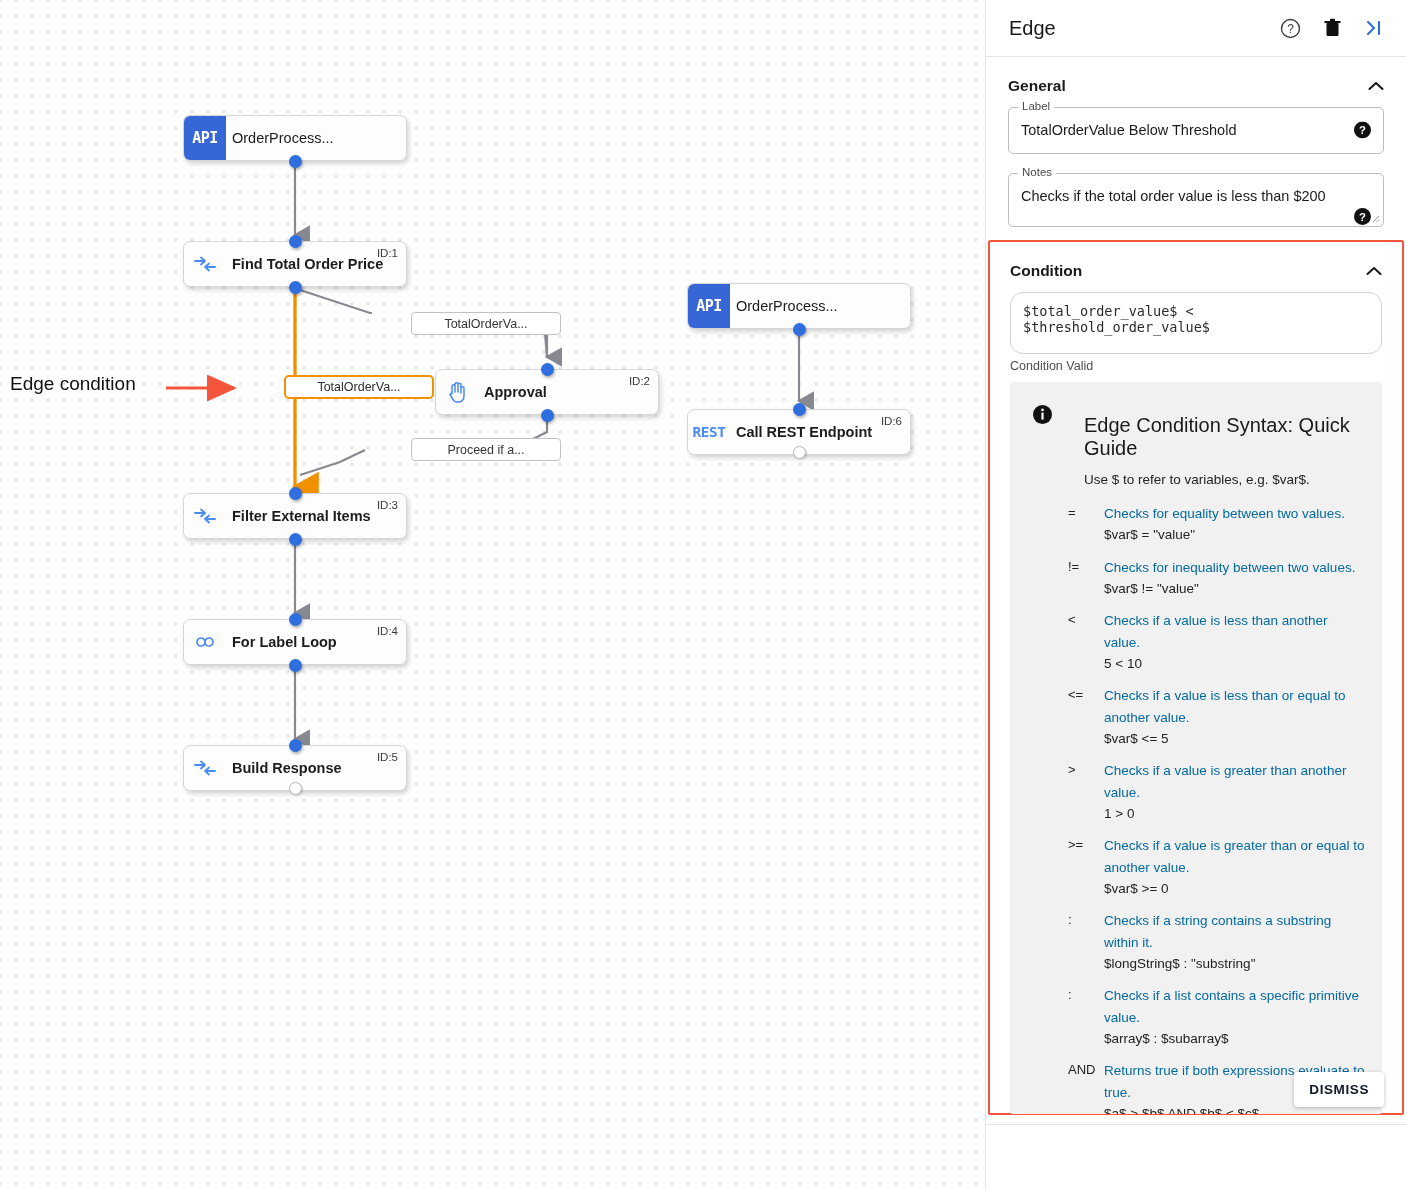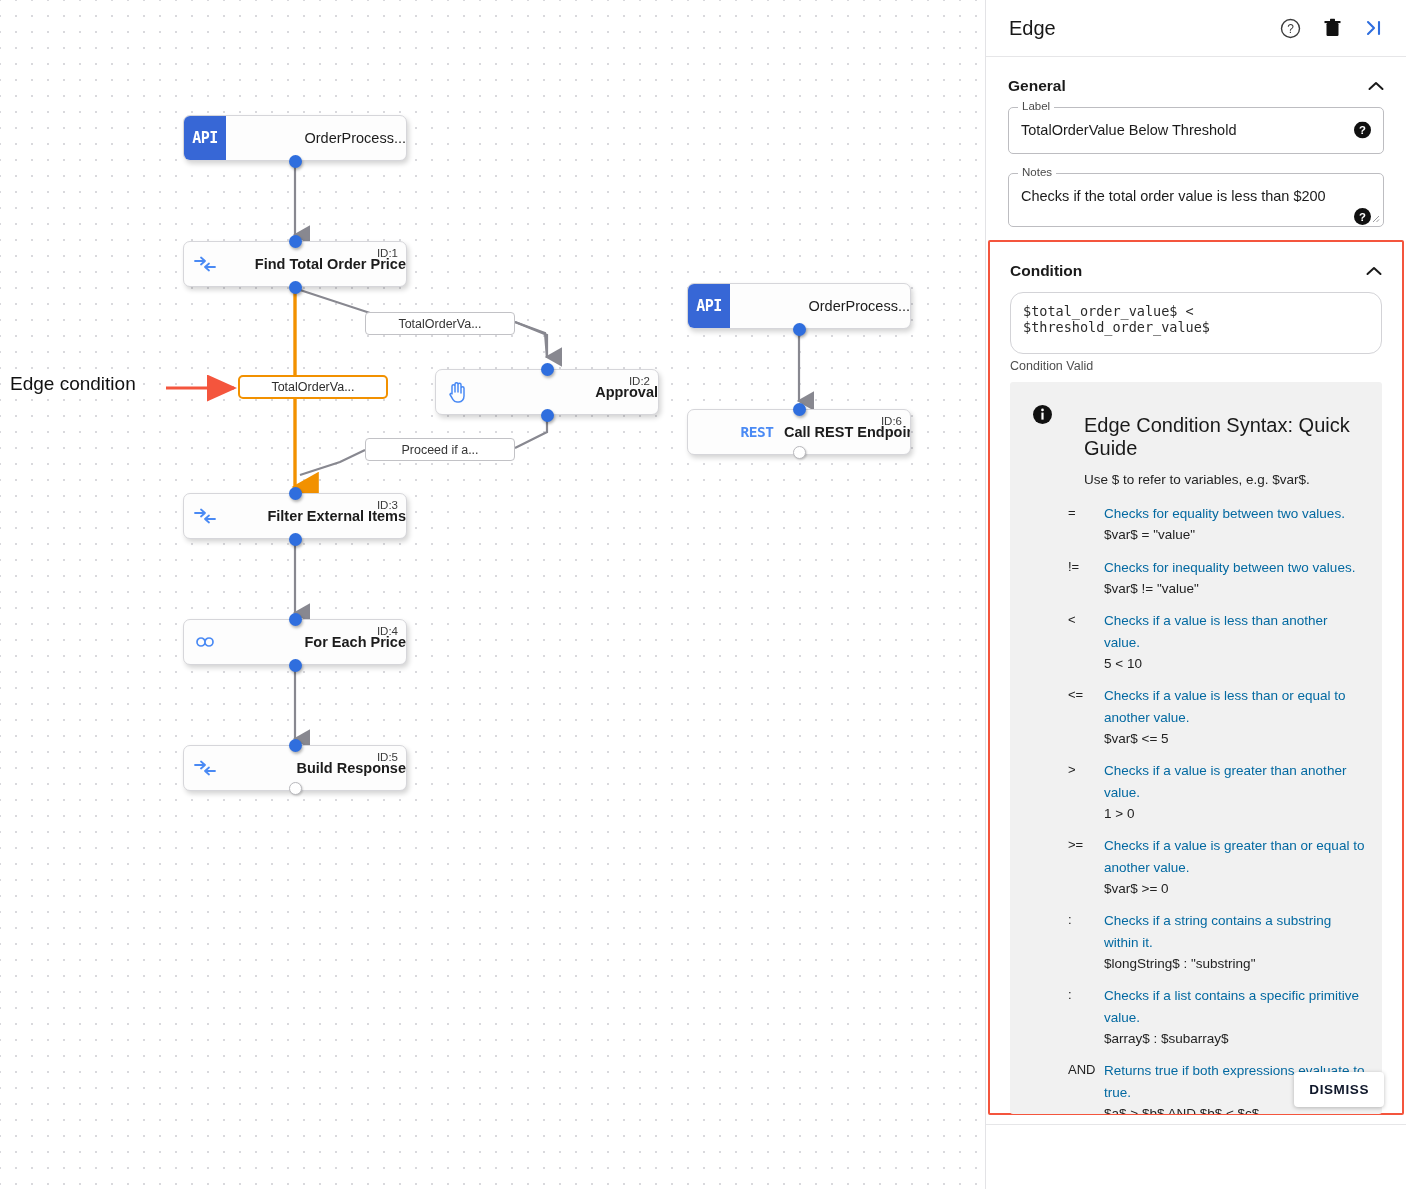--- a/index.html
+++ b/index.html
@@ -27,42 +27,40 @@
   .node {
     position: absolute;
     background: #fdfdfd;
     border: 1px solid #d6d6da;
     border-radius: 7px;
     box-shadow: 2px 3px 5px rgba(0,0,0,0.17);
     display: flex;
     align-items: center;
     overflow: hidden;
     z-index: 3;
-    justify-content: space-between;
   }
   .node-icon-box {
     width: 42px; height: 100%;
     display: flex; align-items: center; justify-content: center;
     flex: 0 0 42px;
   }
   .node-icon-box.api {
     background: #3767d6;
     color: #ffffff;
     font-family: "DejaVu Sans Mono", monospace;
     font-weight: bold;
     font-size: 15px;
     letter-spacing: -0.5px;
   }
   .node-icon-box.rest {
     color: #4a8af4;
     font-family: "DejaVu Sans Mono", monospace;
     font-weight: bold;
     font-size: 14.5px;
     letter-spacing: -0.5px;
-    margin-left: 48px;
   }
   .node-icon-box.glyph { color: #4a8af4; }
   .node-label {
     font-size: 14.5px;
     font-weight: bold;
     color: #1c1c1c;
     padding-left: 6px;
     white-space: nowrap;
   }
   .node-label.thin { font-weight: normal; }
@@ -86,20 +84,21 @@
   .edge-label {
     position: absolute;
     background: #ffffff;
     border: 1px solid #c2c2c6;
     border-radius: 4px;
     font-size: 12.5px;
     color: #353535;
     display: flex; align-items: center; justify-content: center;
     z-index: 4;
     white-space: nowrap;
+    margin-left: 46px;
   }
   .edge-label.selected {
     border: 2px solid #f29100;
     border-radius: 5px;
     color: #2c2c2c;
   }
 
   
   #annotation {
     position: absolute;
@@ -295,21 +294,21 @@
     </div>
     <div class="port" style="left:289px; top:487px;"></div>
     <div class="port" style="left:289px; top:533px;"></div>
 
     <div class="node" style="left:183px; top:619px; width:224px; height:46px;">
       <div class="node-icon-box glyph">
         <svg width="26" height="14" viewBox="0 0 26 14">
           <path d="M13,7 a4,4 0 1 1 4,4 a4,4 0 0 1 -4,-4 a4,4 0 1 0 -4,4 a4,4 0 0 0 4,-4 Z" fill="none" stroke="#4a8af4" stroke-width="1.7"></path>
         </svg>
       </div>
-      <div class="node-label">For Each Price</div>
+      <div class="node-label">For Label Loop</div>
       <div class="node-id">ID:4</div>
     </div>
     <div class="port" style="left:289px; top:613px;"></div>
     <div class="port" style="left:289px; top:659px;"></div>
 
     <div class="node" style="left:183px; top:745px; width:224px; height:46px;">
       <div class="node-icon-box glyph">
         <svg width="22" height="16" viewBox="0 0 22 16">
           <path d="M1,5 L11,5 M7,1.5 L11,5 L7,8.5" fill="none" stroke="#4a8af4" stroke-width="1.8" stroke-linecap="round" stroke-linejoin="round"></path>
           <path d="M21,11 L11,11 M15,7.5 L11,11 L15,14.5" fill="none" stroke="#4a8af4" stroke-width="1.8" stroke-linecap="round" stroke-linejoin="round"></path>

